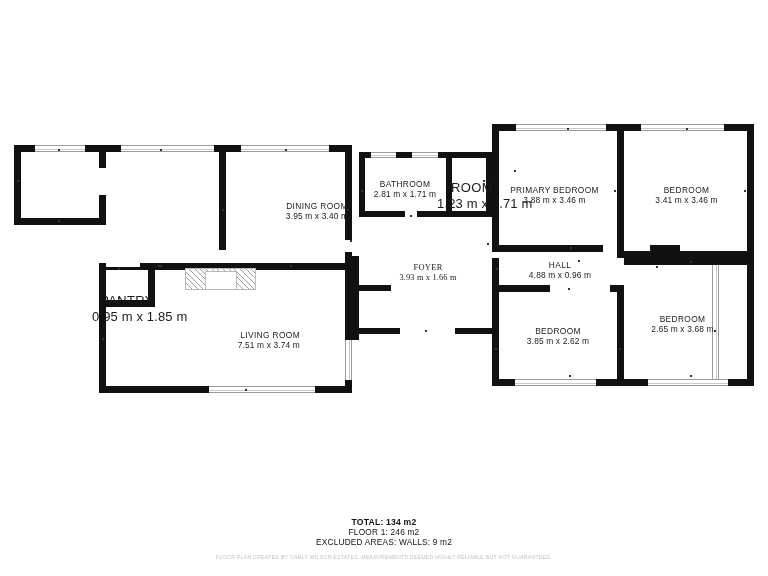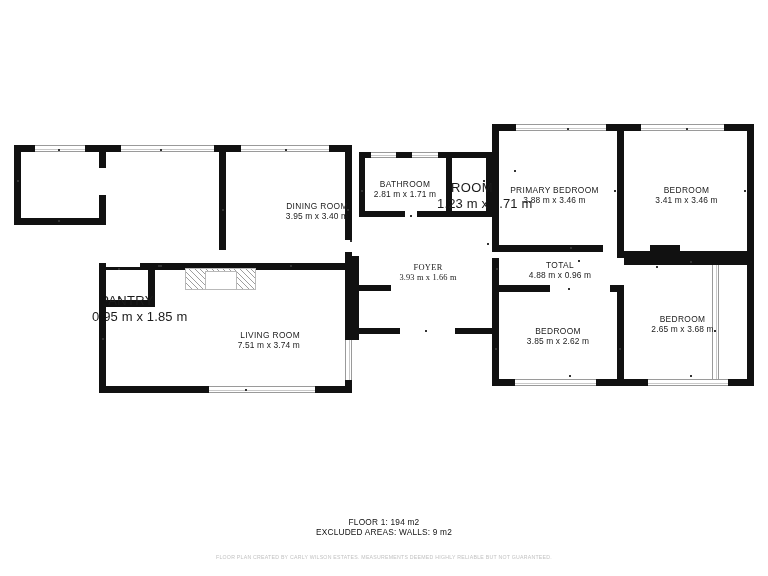--- a/index.html
+++ b/index.html
@@ -184,21 +184,21 @@
     <div class="dm">3.41 m x 3.46 m</div>
   </div>
   <div class="tick" style="left:686px;top:128px;"></div>
   <div class="tick" style="left:744px;top:190px;"></div>
 
   <div class="wall" style="left:492px;top:285px;width:58px;height:7px;"></div>
   <div class="wall" style="left:610px;top:285px;width:14px;height:7px;"></div>
   <div class="wall" style="left:492px;top:258px;width:7px;height:34px;"></div>
 
   <div class="room" style="left:505px;top:260px;width:110px;">
-    <div class="nm">TOTAL</div>
+    <div class="nm">HALL</div>
     <div class="dm">4.88 m x 0.96 m</div>
   </div>
   <div class="tick" style="left:496px;top:268px;"></div>
   <div class="tick" style="left:656px;top:266px;"></div>
   <div class="tick" style="left:578px;top:260px;"></div>
 
   <div class="wall" style="left:492px;top:285px;width:7px;height:100px;"></div>
   <div class="wall" style="left:617px;top:285px;width:7px;height:100px;"></div>
   <div class="wall" style="left:492px;top:379px;width:23px;height:7px;"></div>
   <div class="wall" style="left:596px;top:379px;width:28px;height:7px;"></div>
@@ -222,20 +222,21 @@
 
   <div class="room" style="left:620px;top:314px;width:125px;">
     <div class="nm">BEDROOM</div>
     <div class="dm">2.65 m x 3.68 m</div>
   </div>
   <div class="tick" style="left:690px;top:261px;"></div>
   <div class="tick" style="left:714px;top:330px;"></div>
   <div class="tick" style="left:690px;top:375px;"></div>
 
   <div class="footer" style="top:517px;">
-    <div class="ft-line">FLOOR 1: 194 m2</div>
+    <div class="ft-total">TOTAL: 134 m2</div>
+    <div class="ft-line">FLOOR 1: 246 m2</div>
     <div class="ft-line">EXCLUDED AREAS: WALLS: 9 m2</div>
   </div>
   <div class="footer" style="top:554px;">
     <div class="ft-disc">FLOOR PLAN CREATED BY CARLY WILSON ESTATES.  MEASUREMENTS DEEMED HIGHLY RELIABLE BUT NOT GUARANTEED.</div>
   </div>
 
 </div>
 
 </body></html>

